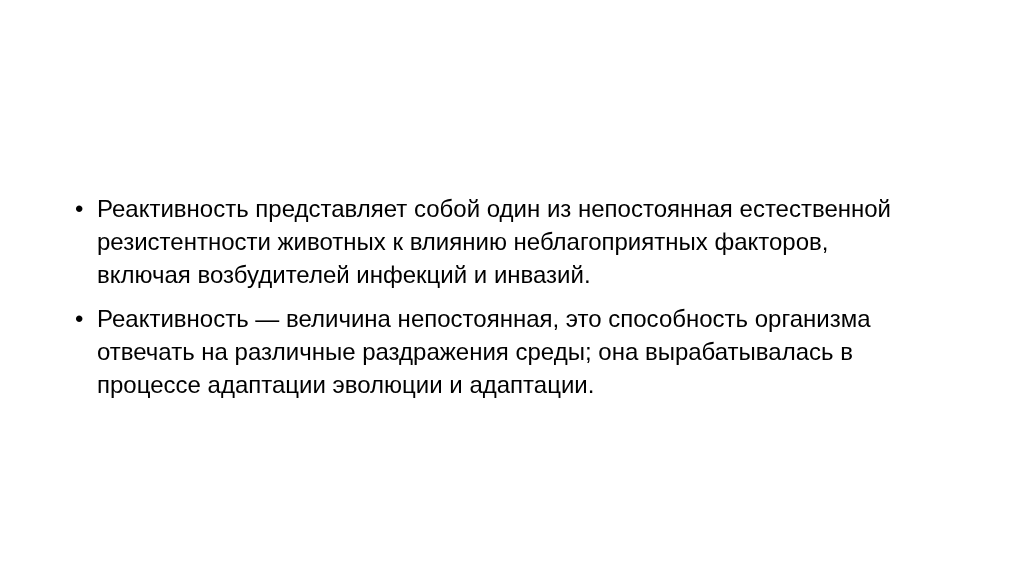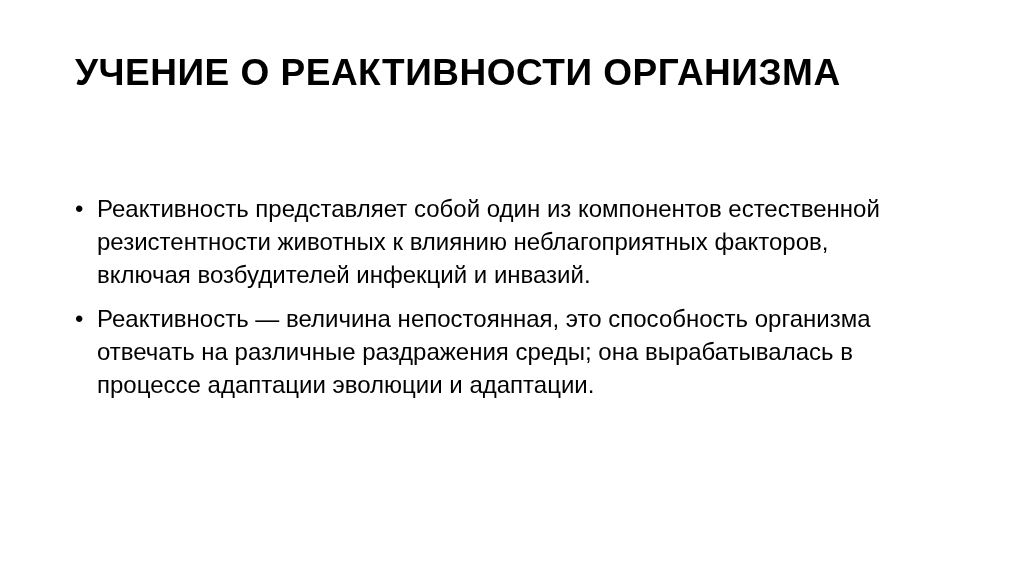--- a/index.html
+++ b/index.html
@@ -53,27 +53,26 @@
   }
   .bullet-text {
     display: block;
   }
 </style>
 </head>
 <body>
 
 <div class="slide">
 
-  <h1 class="slide-title">УЧЕНИЕ О РЕАКТИВНОСТИ ОРГАНИЗМА</h1>
 
   <ul class="bullet-list">
 
     <li class="bullet-item">
       <span class="bullet-marker">•</span>
-      <span class="bullet-text">Реактивность представляет собой один из компонентов естественной резистентности животных к влиянию неблагоприятных факторов, включая возбудителей инфекций и инвазий.</span>
+      <span class="bullet-text">Реактивность представляет собой один из непостоянная естественной резистентности животных к влиянию неблагоприятных факторов, включая возбудителей инфекций и инвазий.</span>
     </li>
 
     <li class="bullet-item">
       <span class="bullet-marker">•</span>
       <span class="bullet-text">Реактивность — величина непостоянная, это способность организма отвечать на различные раздражения среды; она вырабатывалась в процессе адаптации эволюции и адаптации.</span>
     </li>
 
   </ul>
 
 </div>

